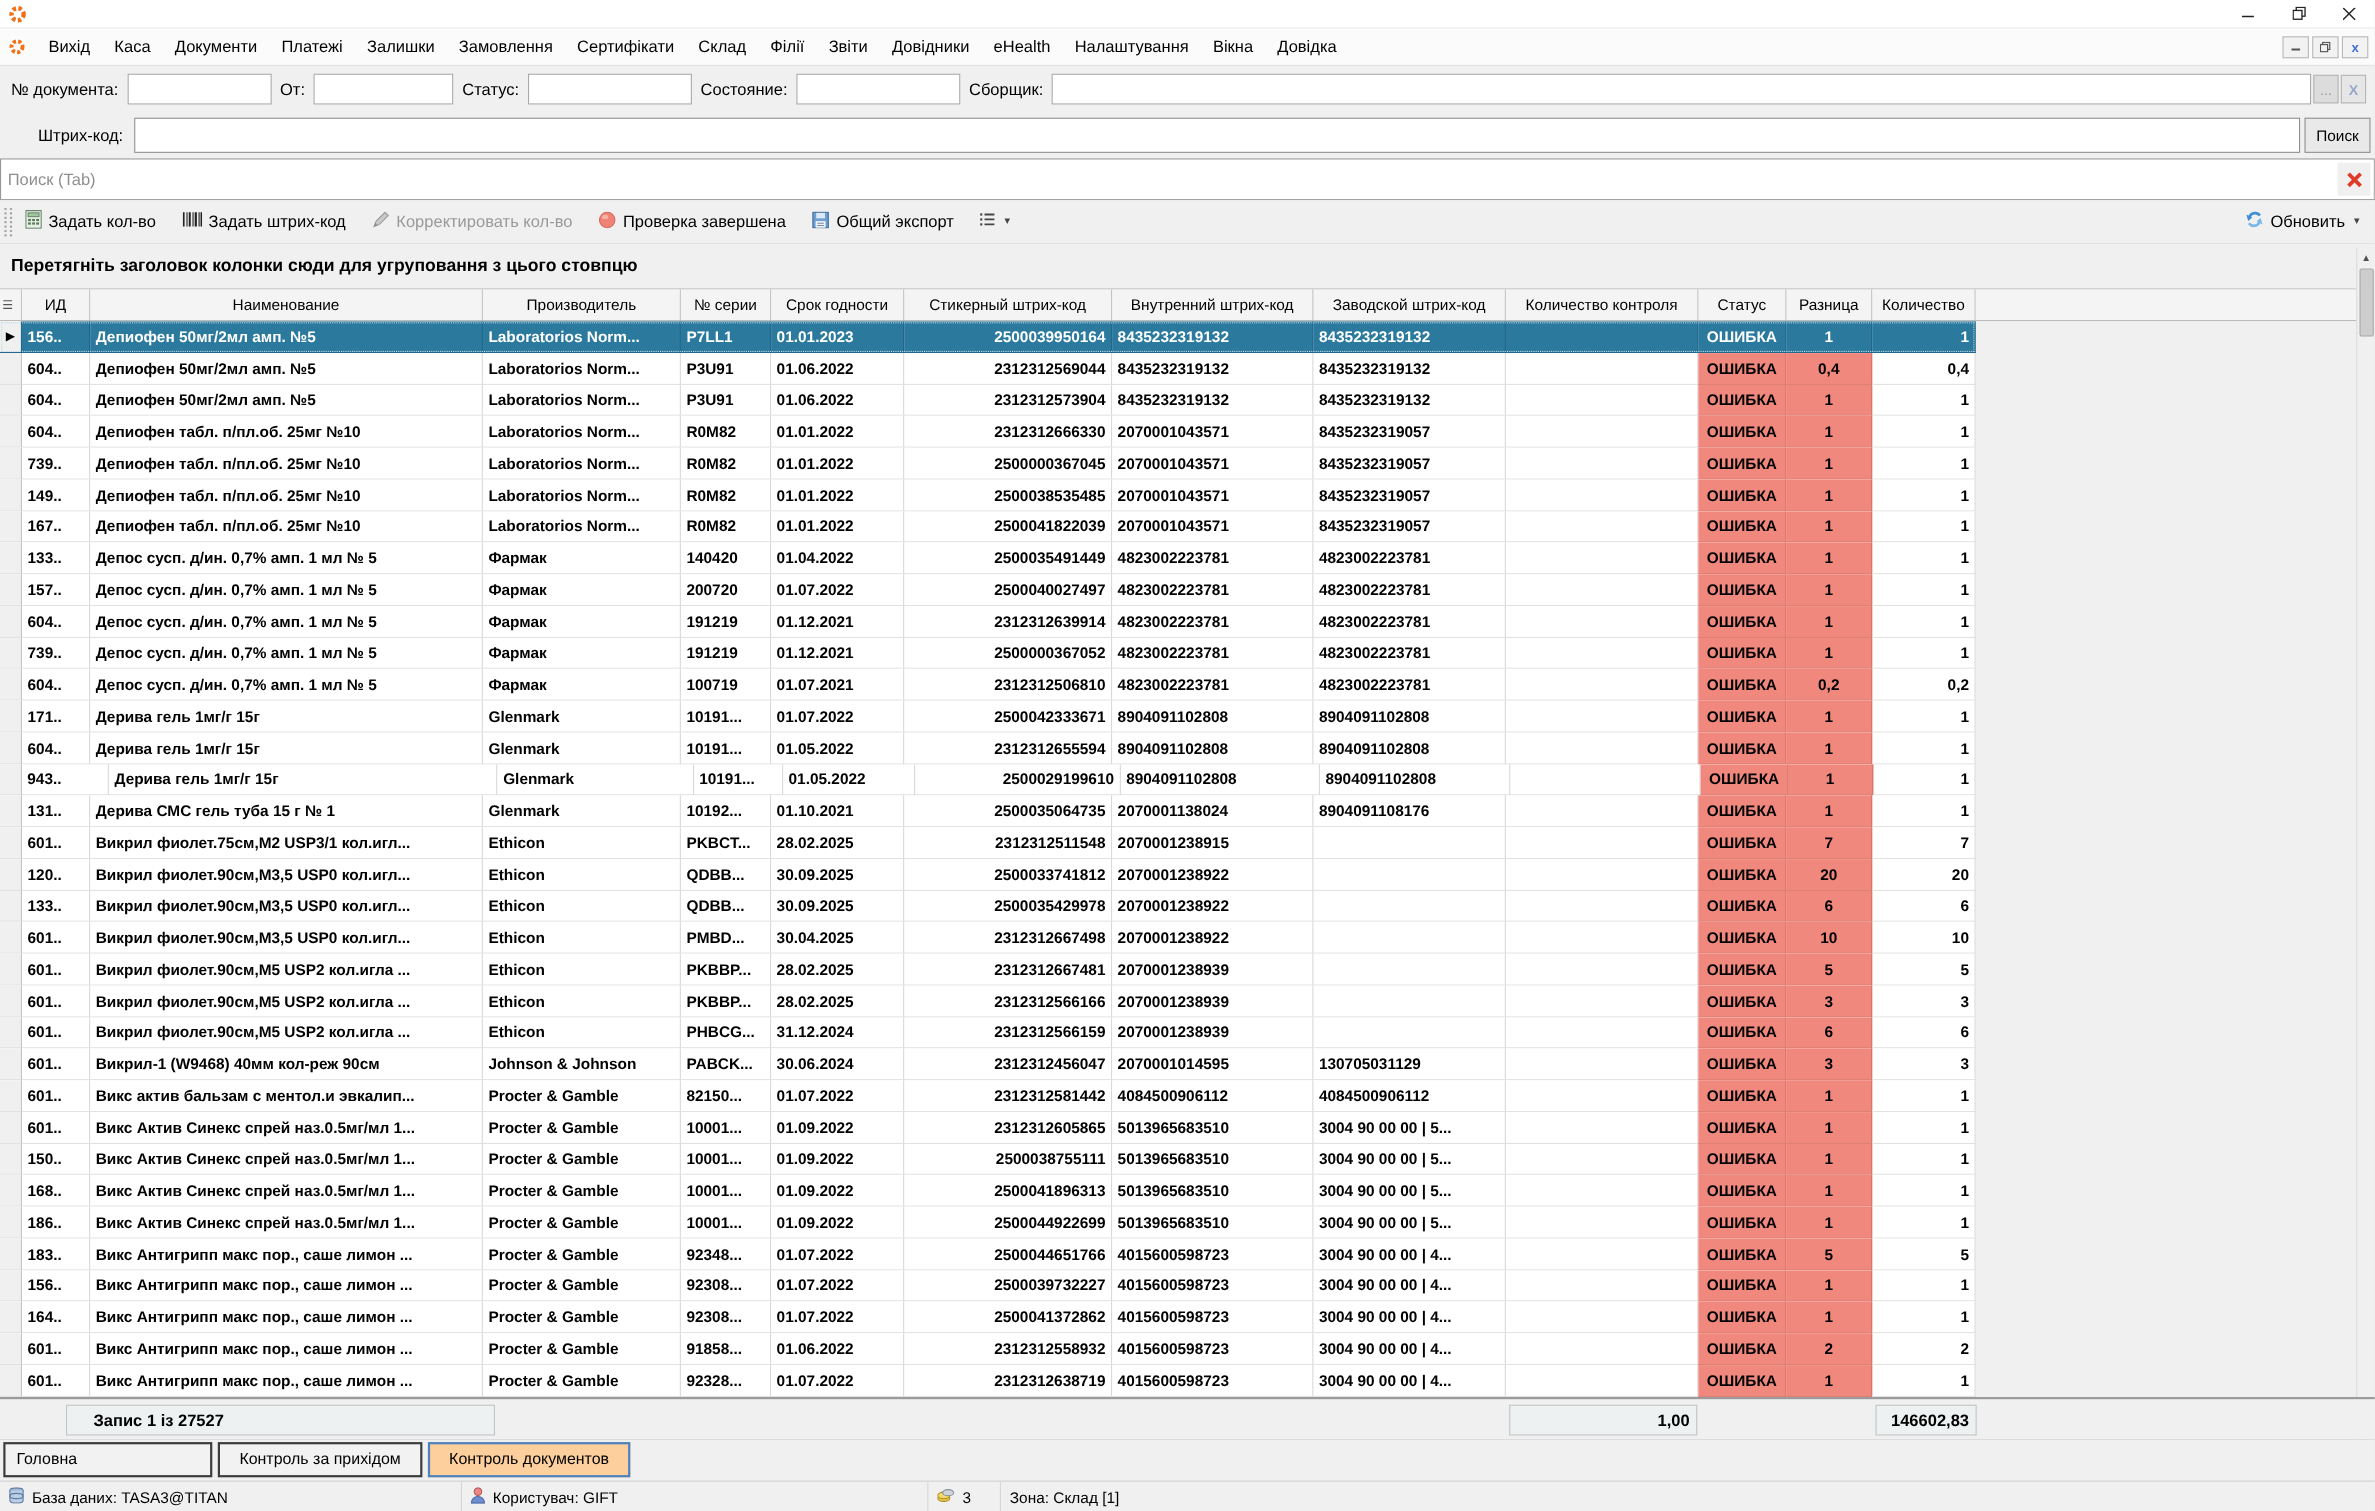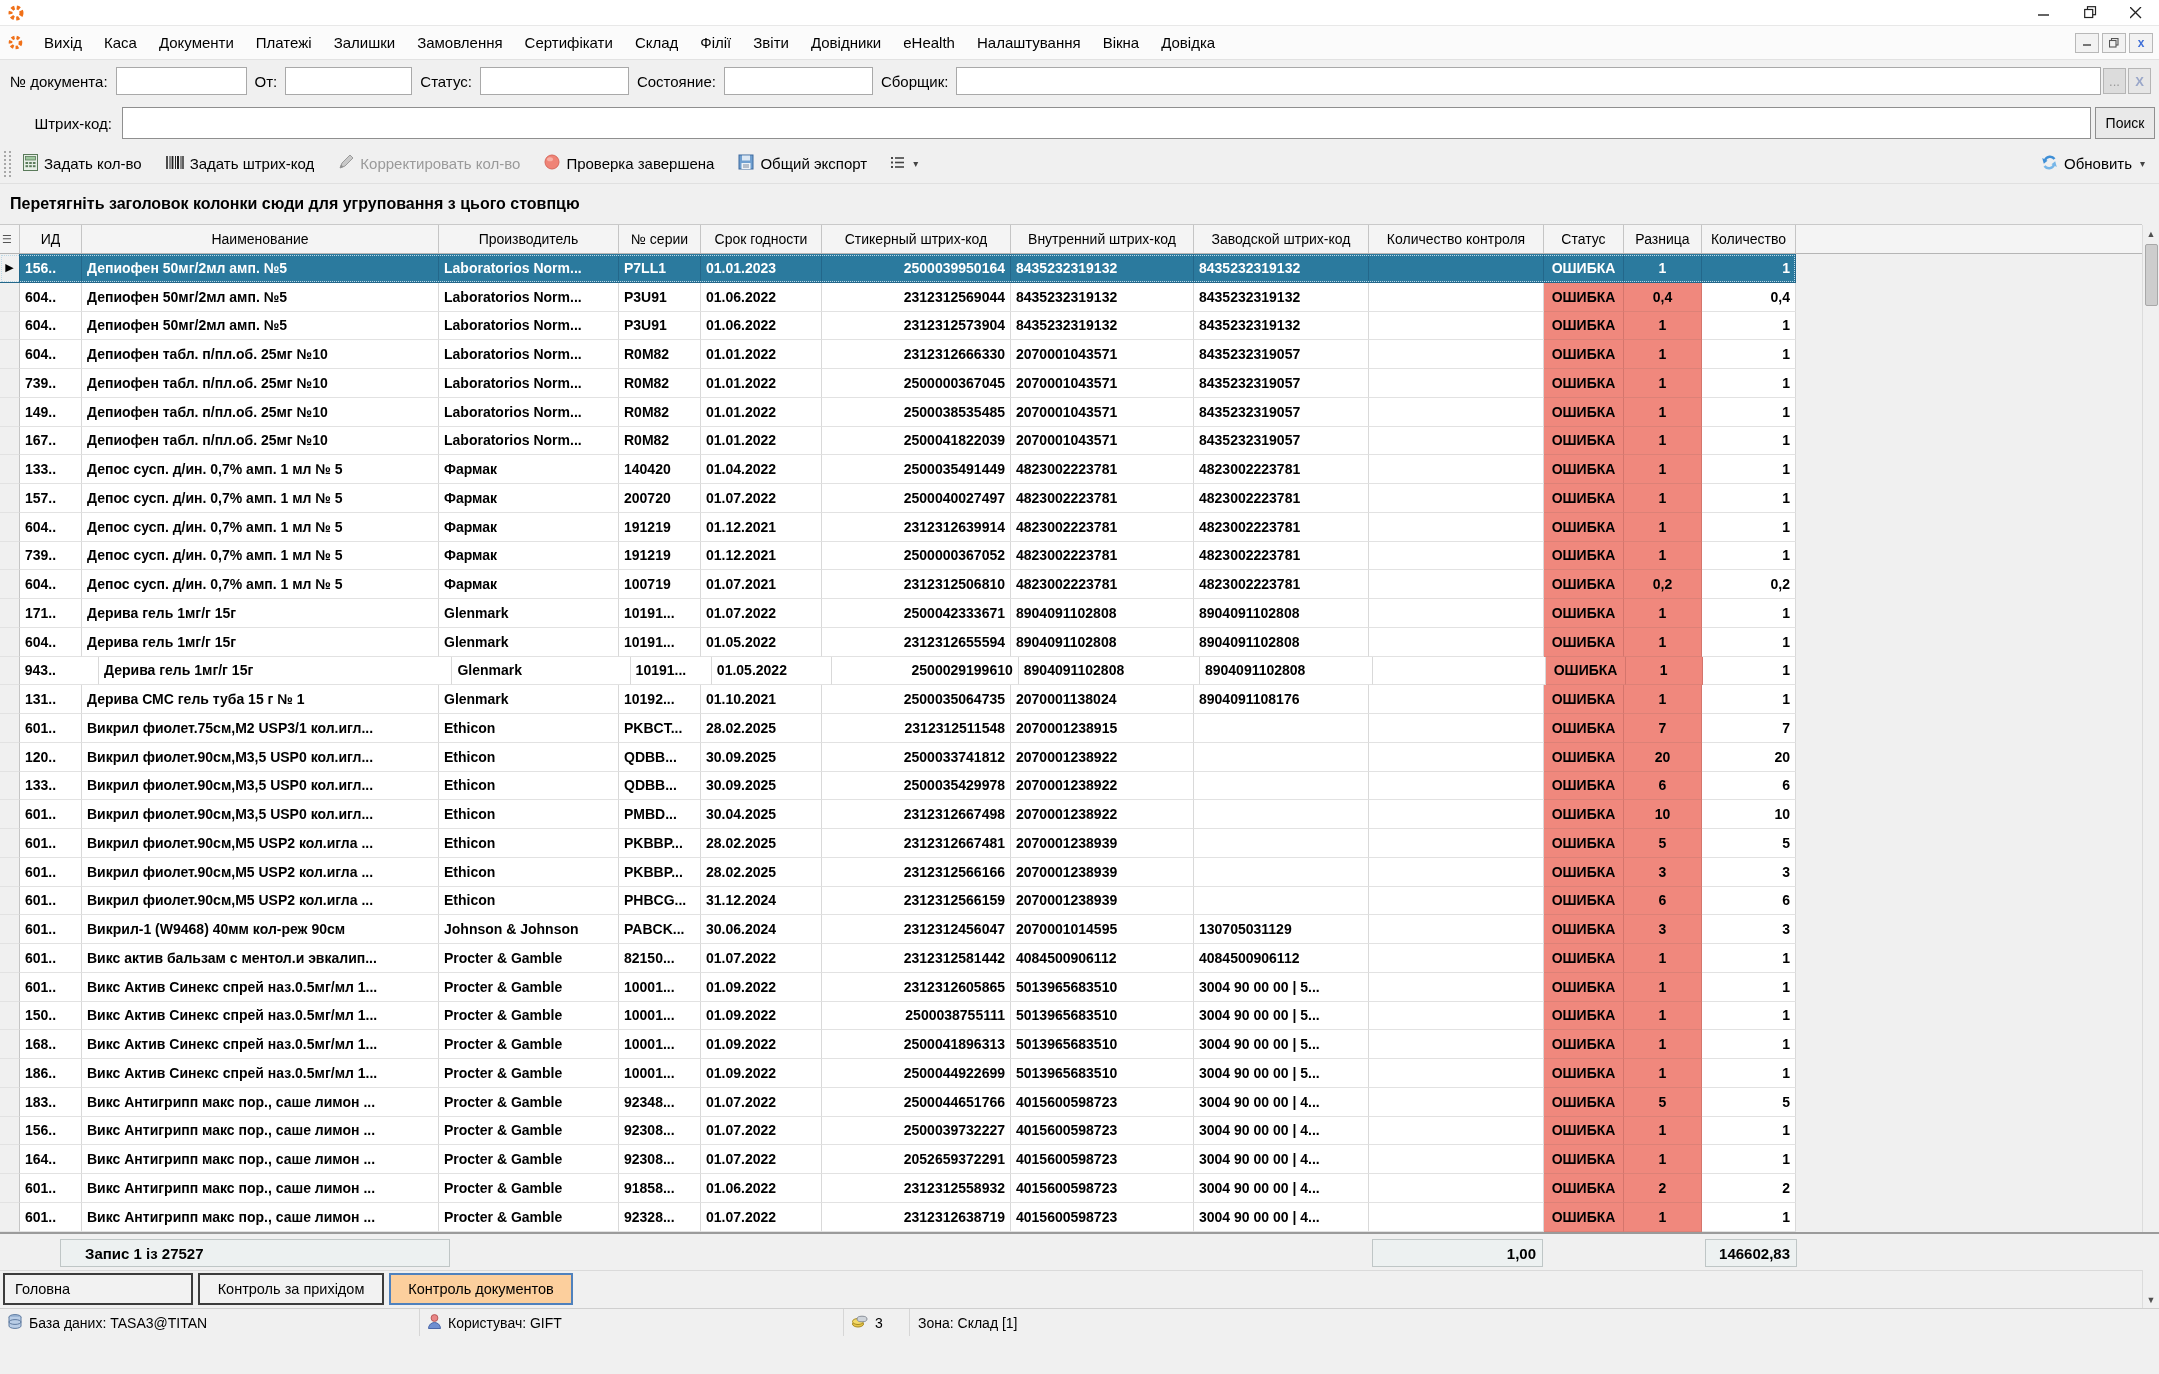--- a/index.html
+++ b/index.html
@@ -196,20 +196,29 @@
       <span class="mini-btn xb">X</span>
     </div>
   </div>
 
   <div class="barcode-row">
     <span class="barcode-label">Штрих-код:</span>
     <input class="barcode-input" style="">
     <button class="search-btn">Поиск</button>
   </div>
 
+  <div class="search-row">
+    <input class="search-input" placeholder="Поиск (Tab)" style="">
+    <span class="clear-btn">
+      <svg width="15" height="15">
+          <line x1="2" y1="2" x2="13" y2="13" stroke="#e03a28" stroke-width="3.4"></line>
+          <line x1="13" y1="2" x2="2" y2="13" stroke="#e03a28" stroke-width="3.4"></line>
+        </svg>
+    </span>
+  </div>
 
   <div class="toolbar">
     <span class="drag-handle"></span>
     <span class="tool-btn">
       <span><svg width="15" height="17">
             <rect x="0.5" y="0.5" width="14" height="16" fill="#e7efe7" stroke="#5a7a5a"></rect>
             <rect x="2.5" y="2.5" width="10" height="3.5" fill="#9fc89f" stroke="#5a7a5a" stroke-width="0.8"></rect>
             <g fill="#5a7a5a">
               <rect x="2.5" y="8" width="2.6" height="2"></rect>
               <rect x="6.2" y="8" width="2.6" height="2"></rect>
@@ -770,21 +779,21 @@
           <div class="cell ac err" style="width: 78px;">1</div>
           <div class="cell ar" style="width: 94px;">1</div>
         </div>
         <div class="grow">
           <div class="cell indc" style="width: 20px;"></div>
           <div class="cell al" style="width: 62px;">164..</div>
           <div class="cell al" style="width: 357px;">Викс Антигрипп макс пор., саше лимон ...</div>
           <div class="cell al" style="width: 180px;">Procter &amp; Gamble</div>
           <div class="cell al" style="width: 82px;">92308...</div>
           <div class="cell al" style="width: 121px;">01.07.2022</div>
-          <div class="cell ar" style="width: 189px;">2052659372291</div>
+          <div class="cell ar" style="width: 189px;">2500041372862</div>
           <div class="cell al" style="width: 183px;">4015600598723</div>
           <div class="cell al" style="width: 175px;">3004 90 00 00 | 4...</div>
           <div class="cell ar" style="width: 175px;"></div>
           <div class="cell ac err" style="width: 80px;">ОШИБКА</div>
           <div class="cell ac err" style="width: 78px;">1</div>
           <div class="cell ar" style="width: 94px;">1</div>
         </div>
         <div class="grow">
           <div class="cell indc" style="width: 20px;"></div>
           <div class="cell al" style="width: 62px;">601..</div>

